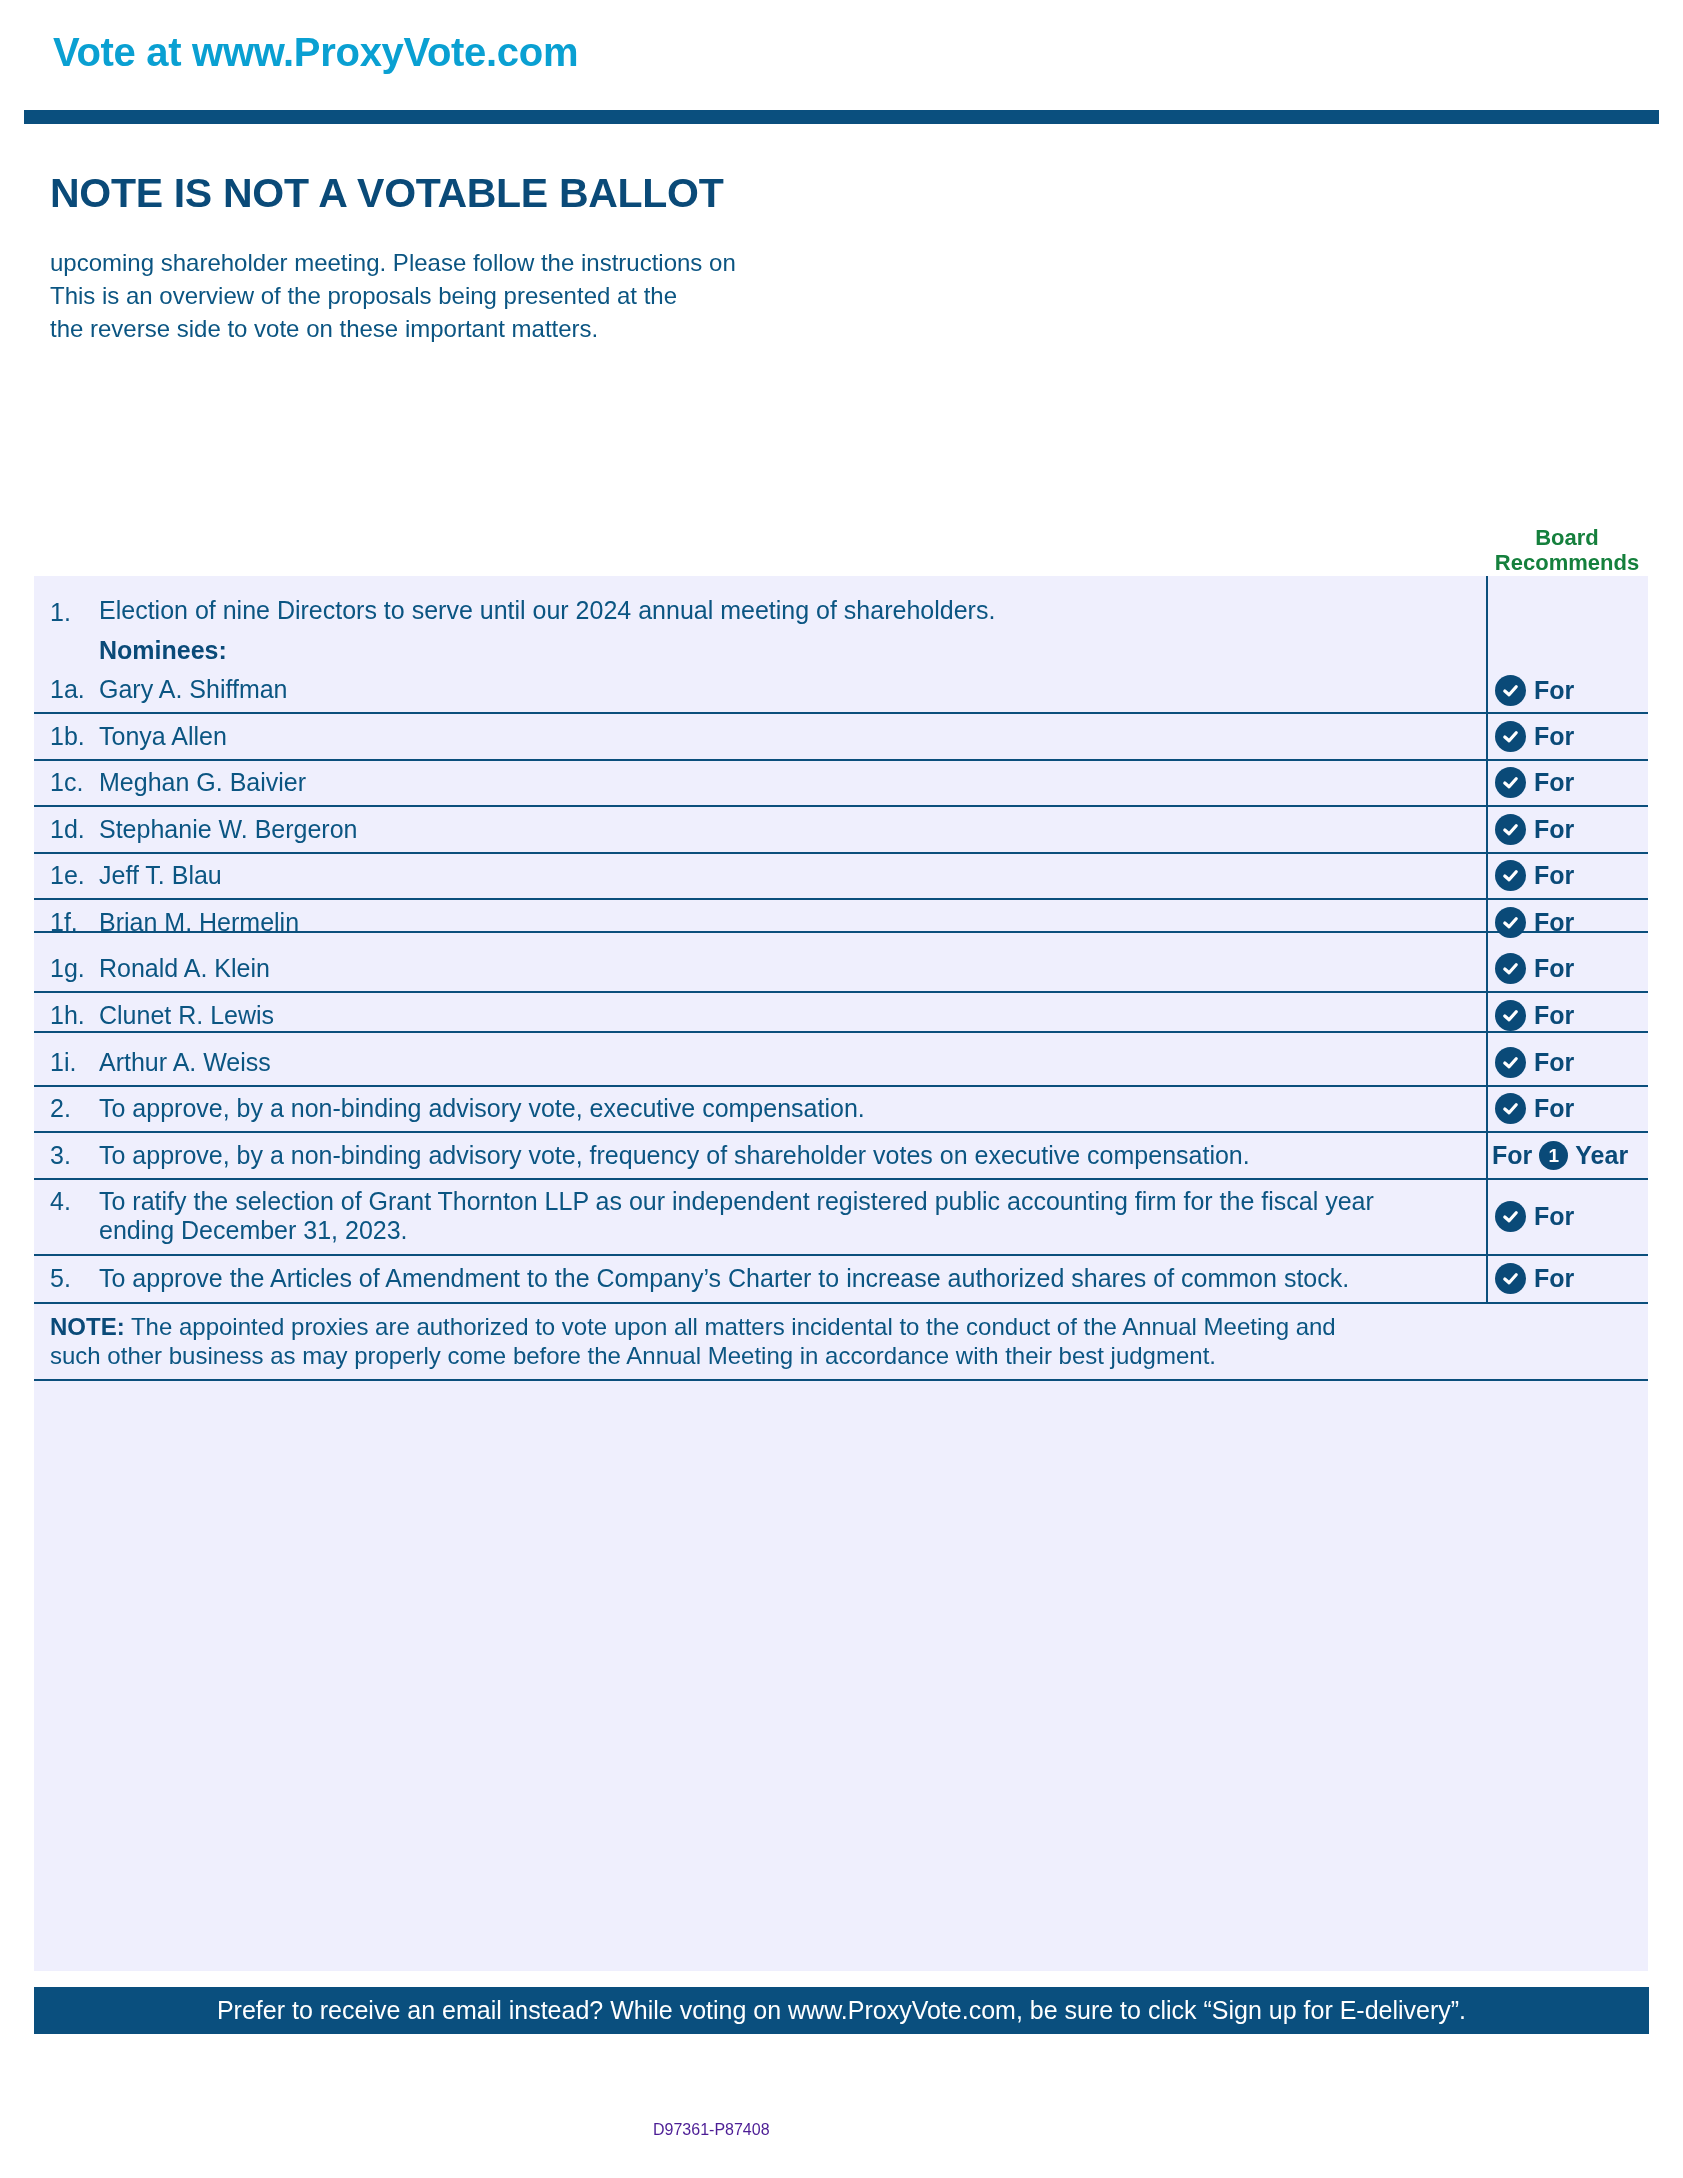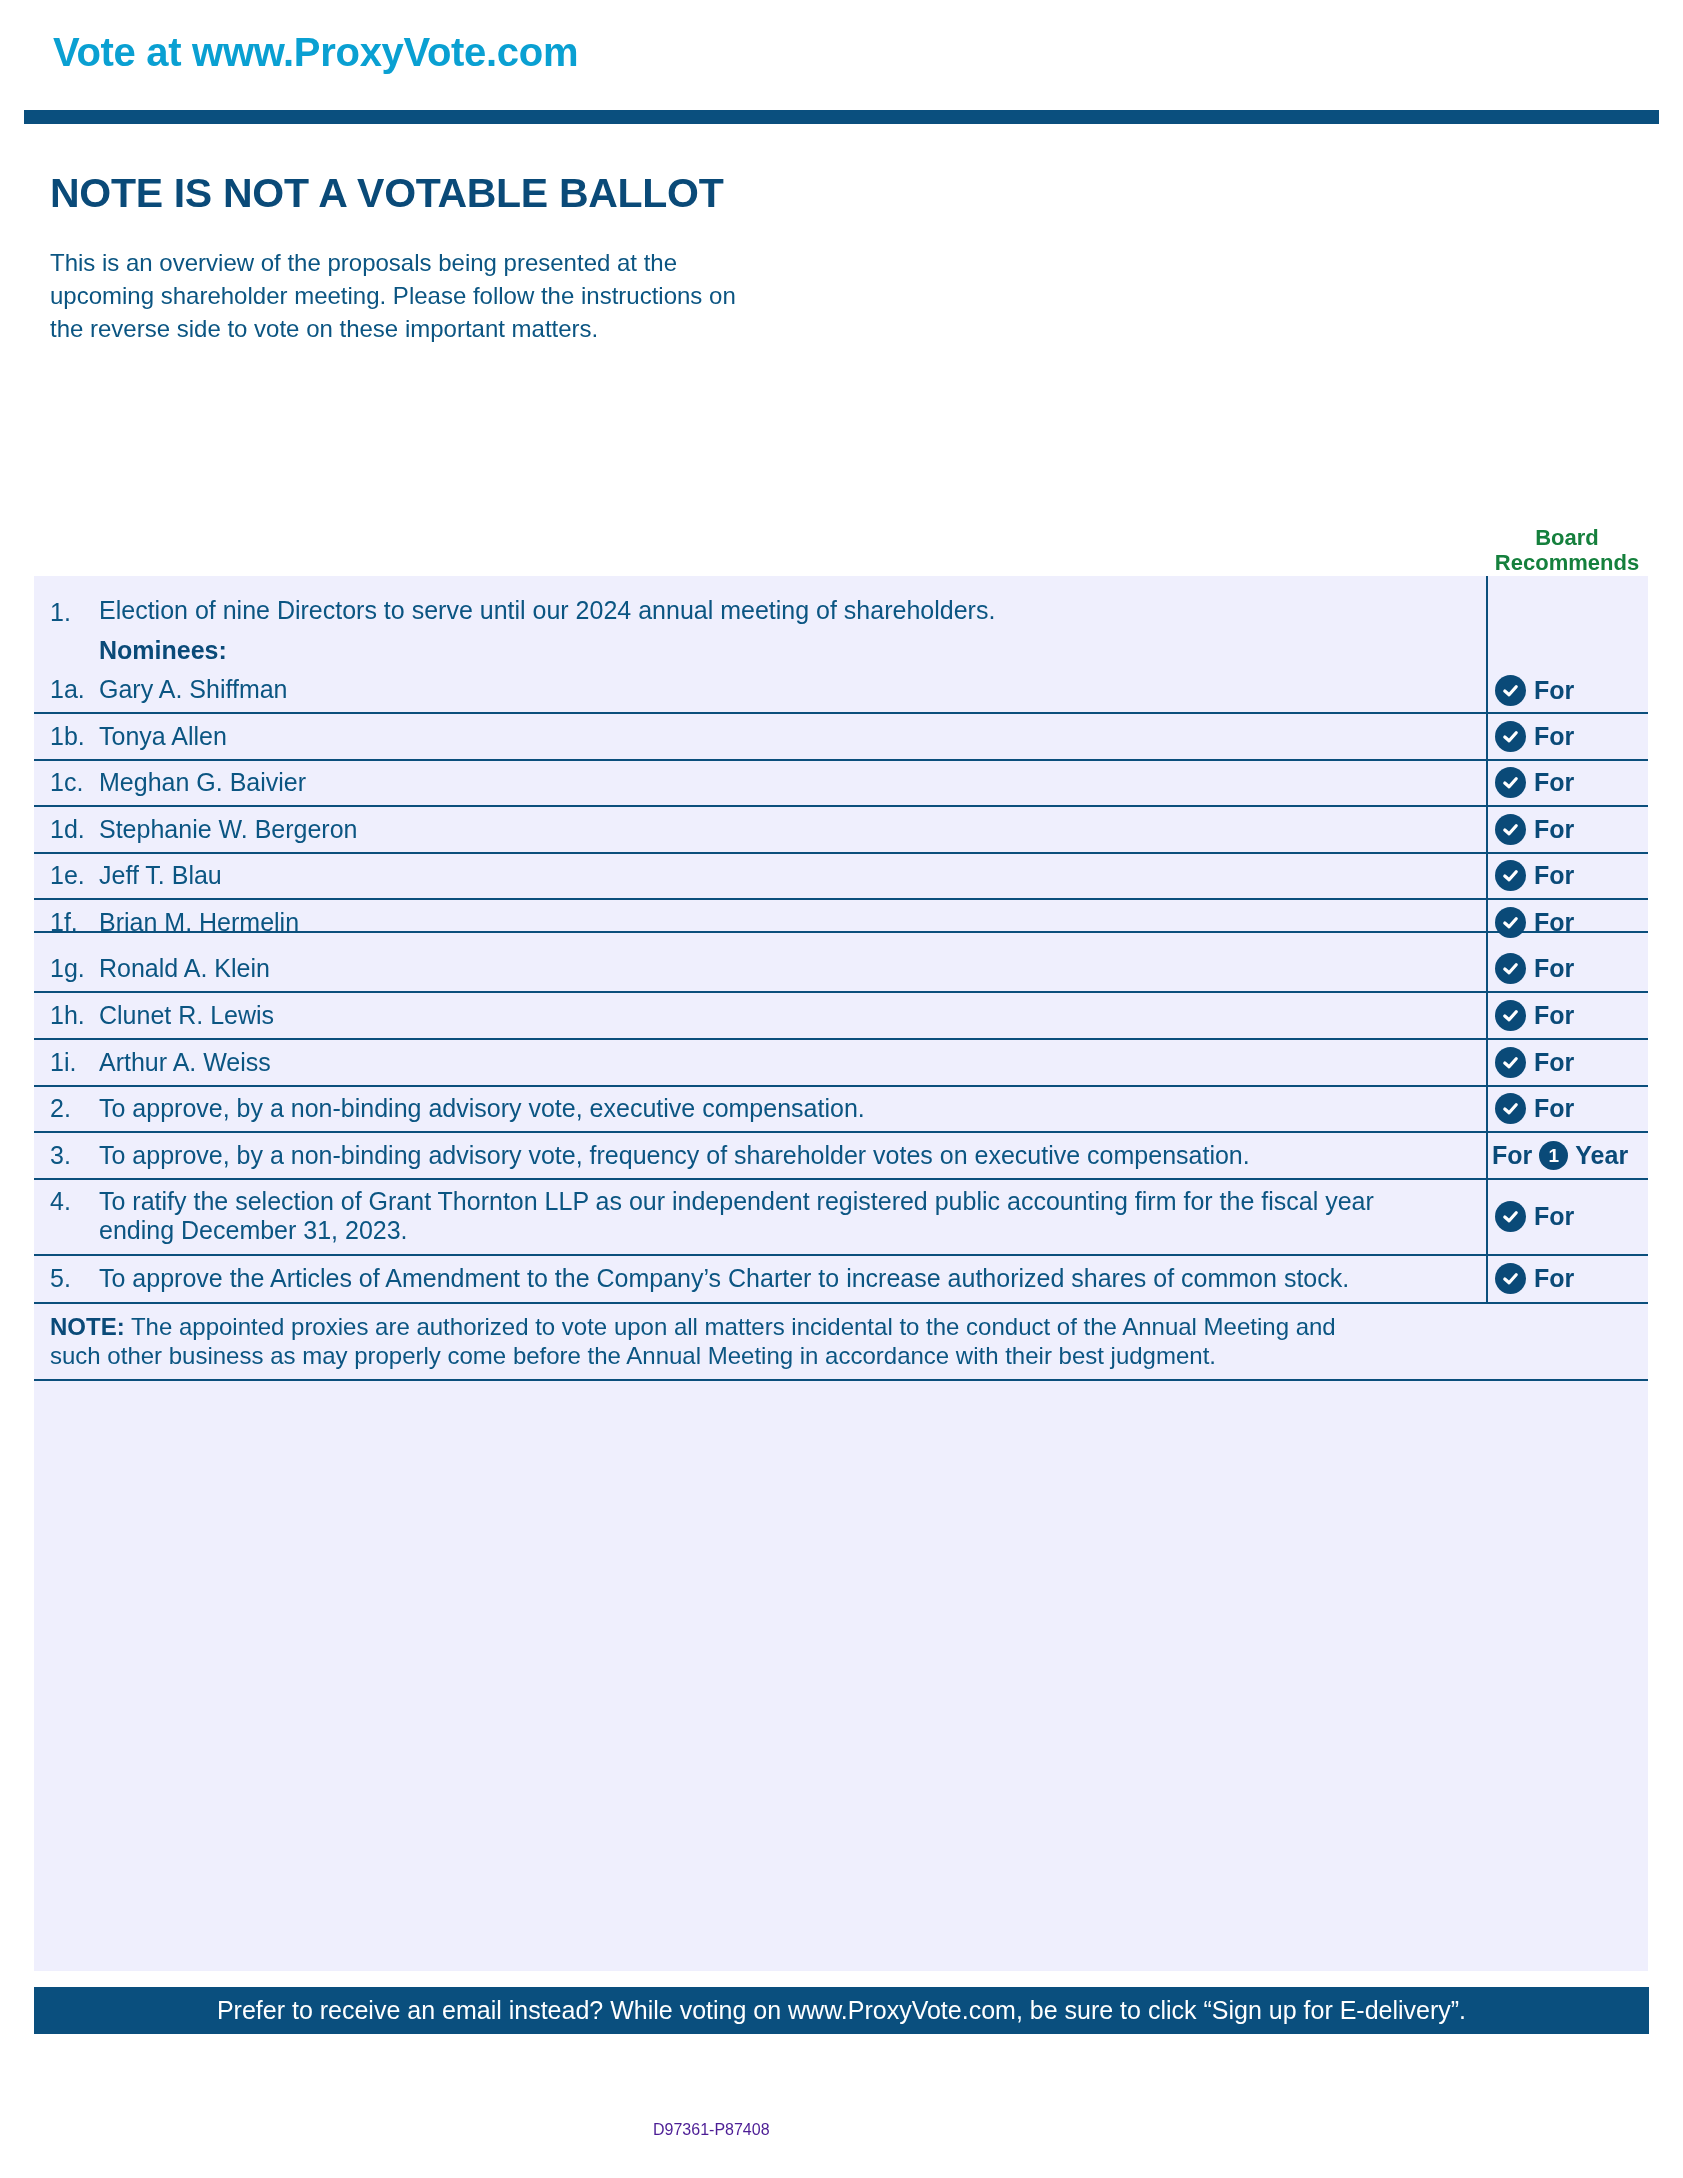--- a/index.html
+++ b/index.html
@@ -30,22 +30,22 @@
     .footer-bar { left: 34px; top: 1987px; width: 1615px; height: 47px; background: #0a4f7e; color: #ffffff; text-align: center; font-size: 25px; line-height: 47px; white-space: nowrap; }
     .code { left: 653px; top: 2121px; font-size: 16px; color: #4c1d95; white-space: nowrap; }
   </style>
 </head>
 <body>
 
 <div class="abs vote-at">Vote at www.ProxyVote.com</div>
 <div class="abs top-bar"></div>
 <div class="abs title">NOTE IS NOT A VOTABLE BALLOT</div>
 <div class="abs intro">
+  <div>upcoming shareholder meeting. Please follow the instructions on</div>
   <div>This is an overview of the proposals being presented at the</div>
-  <div>upcoming shareholder meeting. Please follow the instructions on</div>
   <div>the reverse side to vote on these important matters.</div>
 </div>
 
 <div class="abs hdr-voting">Voting Items</div>
 <div class="abs hdr-board">
   <div>Board</div>
   <div>Recommends</div>
 </div>
 
 <div class="abs panel"></div>
@@ -138,21 +138,21 @@
   <span class="rec" style="top:7px;">
     <span class="check">
         <svg viewBox="0 0 20 20">
           <path d="M4 10.5 L8.5 14.5 L16 6" fill="none" stroke="#fff" stroke-width="3.4" stroke-linecap="round" stroke-linejoin="round"></path>
         </svg>
       </span>
     <span>For</span>
   </span>
 </div>
 
-<div class="row" style="top:993px;height:47px;">
+<div class="row" style="top:993px;height:40px;">
   <span class="num" style="top:8px;">1h.</span>
   <span class="txt" style="top:8px;">Clunet R. Lewis</span>
   <span class="rec" style="top:7px;">
     <span class="check">
         <svg viewBox="0 0 20 20">
           <path d="M4 10.5 L8.5 14.5 L16 6" fill="none" stroke="#fff" stroke-width="3.4" stroke-linecap="round" stroke-linejoin="round"></path>
         </svg>
       </span>
     <span>For</span>
   </span>

